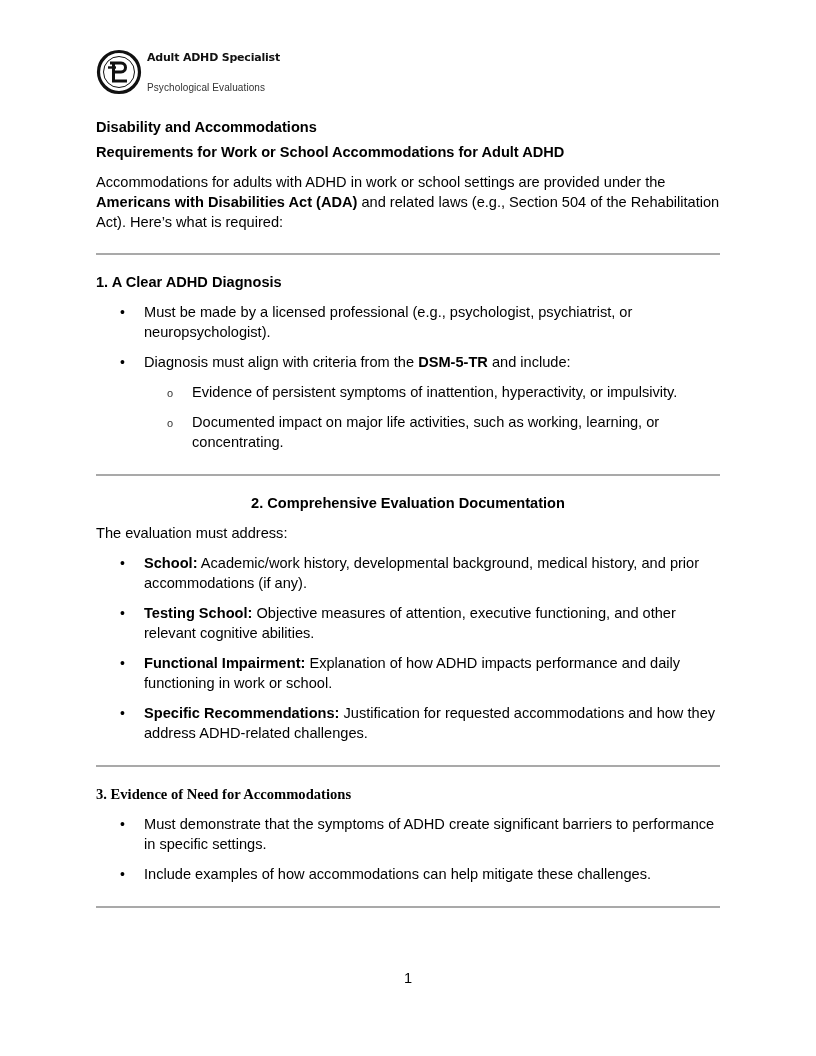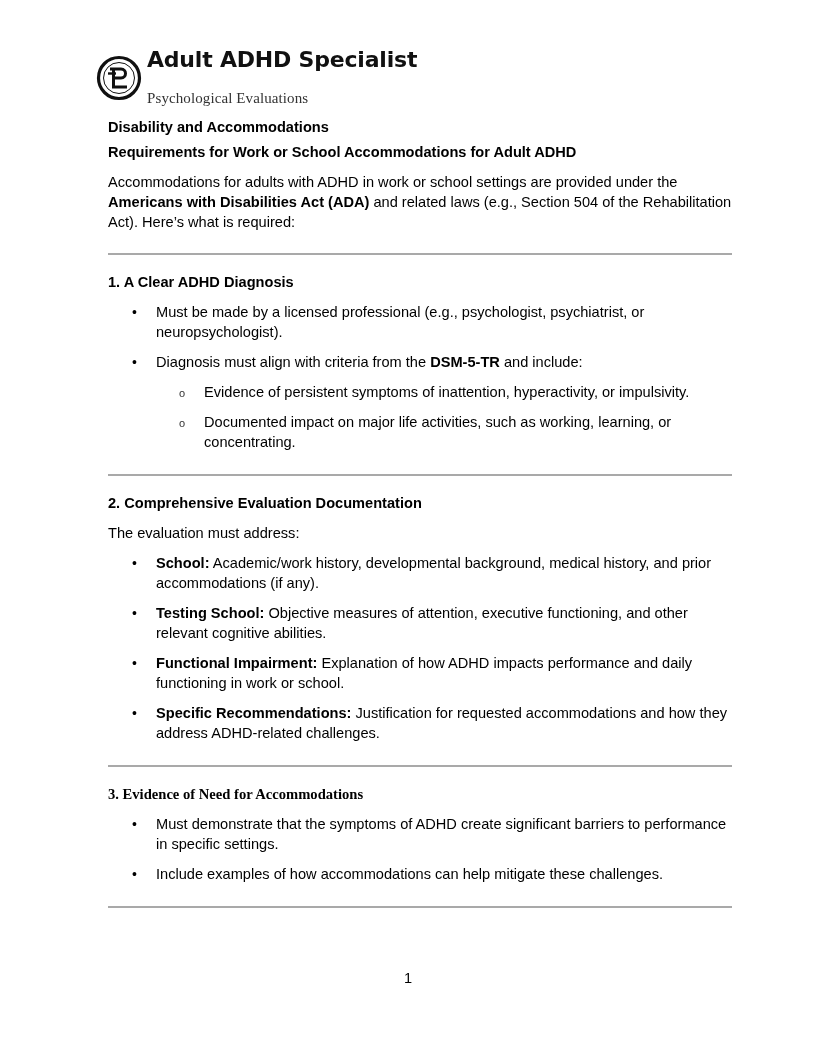--- a/index.html
+++ b/index.html
@@ -7,28 +7,28 @@
       width: 816px; height: 1056px; position: relative; overflow: hidden;
       font-family: "Liberation Sans", sans-serif; color: #000000;
       font-size: 14.6px;
     }
     .logo {
       position: absolute; left: 96px; top: 49px; display: flex; align-items: center;
     }
     .logo-mark { width: 46px; height: 46px; }
     .logo-text { margin-left: 5px; line-height: 1; }
     .logo-title {
-      font-family: "DejaVu Sans", sans-serif; font-weight: bold; font-size: 22px;
+      font-family: "DejaVu Sans", sans-serif; font-weight: bold; font-size: 11px;
       letter-spacing: -0.2px; color: #111;
     }
     .logo-sub {
-      font-family: Liberation Serif, serif; font-size: 15px; color: #333; margin-top: 20px;
+      font-family: Liberation Sans, sans-serif; font-size: 10px; color: #333; margin-top: 20px;
       letter-spacing: 0.1px;
     }
-    .content { position: absolute; left: 108px; top: 117px; width: 624px; }
+    .content { position: absolute; left: 96px; top: 117px; width: 624px; }
     p { margin: 0; line-height: 20px; }
     .h { font-weight: bold; }
     .doc-title { margin-top: 0; }
     .subtitle { margin-top: 5px; }
     .intro { margin-top: 10px; }
     hr.rule {
       border: none; height: 2px; background: #a9a9a9; margin: 0; width: 624px;
     }
     ul { list-style: none; margin: 0; padding: 0; }
     li.b1 { position: relative; padding-left: 48px; margin-top: 10px; line-height: 20px; }
@@ -76,21 +76,21 @@
           <li class="b2"><span class="dot">o</span><span>Evidence of persistent symptoms of inattention, hyperactivity, or impulsivity.</span></li>
           <li class="b2"><span class="dot">o</span><span>Documented impact on major life activities, such as working, learning, or concentrating.</span></li>
         </ul>
       </li>
     </ul>
   </div>
 
   <hr class="rule" style="margin-top:22px;">
 
   <div>
-    <p class="h" style="margin-top:17px;">2. Comprehensive Evaluation Documentation</p>
+    <p class="h" style="margin-top:17px;text-align:center;">2. Comprehensive Evaluation Documentation</p>
     <p style="margin-top:10px;">The evaluation must address:</p>
     <ul>
       <li class="b1"><span class="dot">•</span><b>School:</b><span> Academic/work history, developmental background, medical history, and prior accommodations (if any).</span></li>
       <li class="b1"><span class="dot">•</span><b>Testing School:</b><span> Objective measures of attention, executive functioning, and other relevant cognitive abilities.</span></li>
       <li class="b1"><span class="dot">•</span><b>Functional Impairment:</b><span> Explanation of how ADHD impacts performance and daily functioning in work or school.</span></li>
       <li class="b1"><span class="dot">•</span><b>Specific Recommendations:</b><span> Justification for requested accommodations and how they address ADHD-related challenges.</span></li>
     </ul>
   </div>
 
   <hr class="rule" style="margin-top:22px;">

